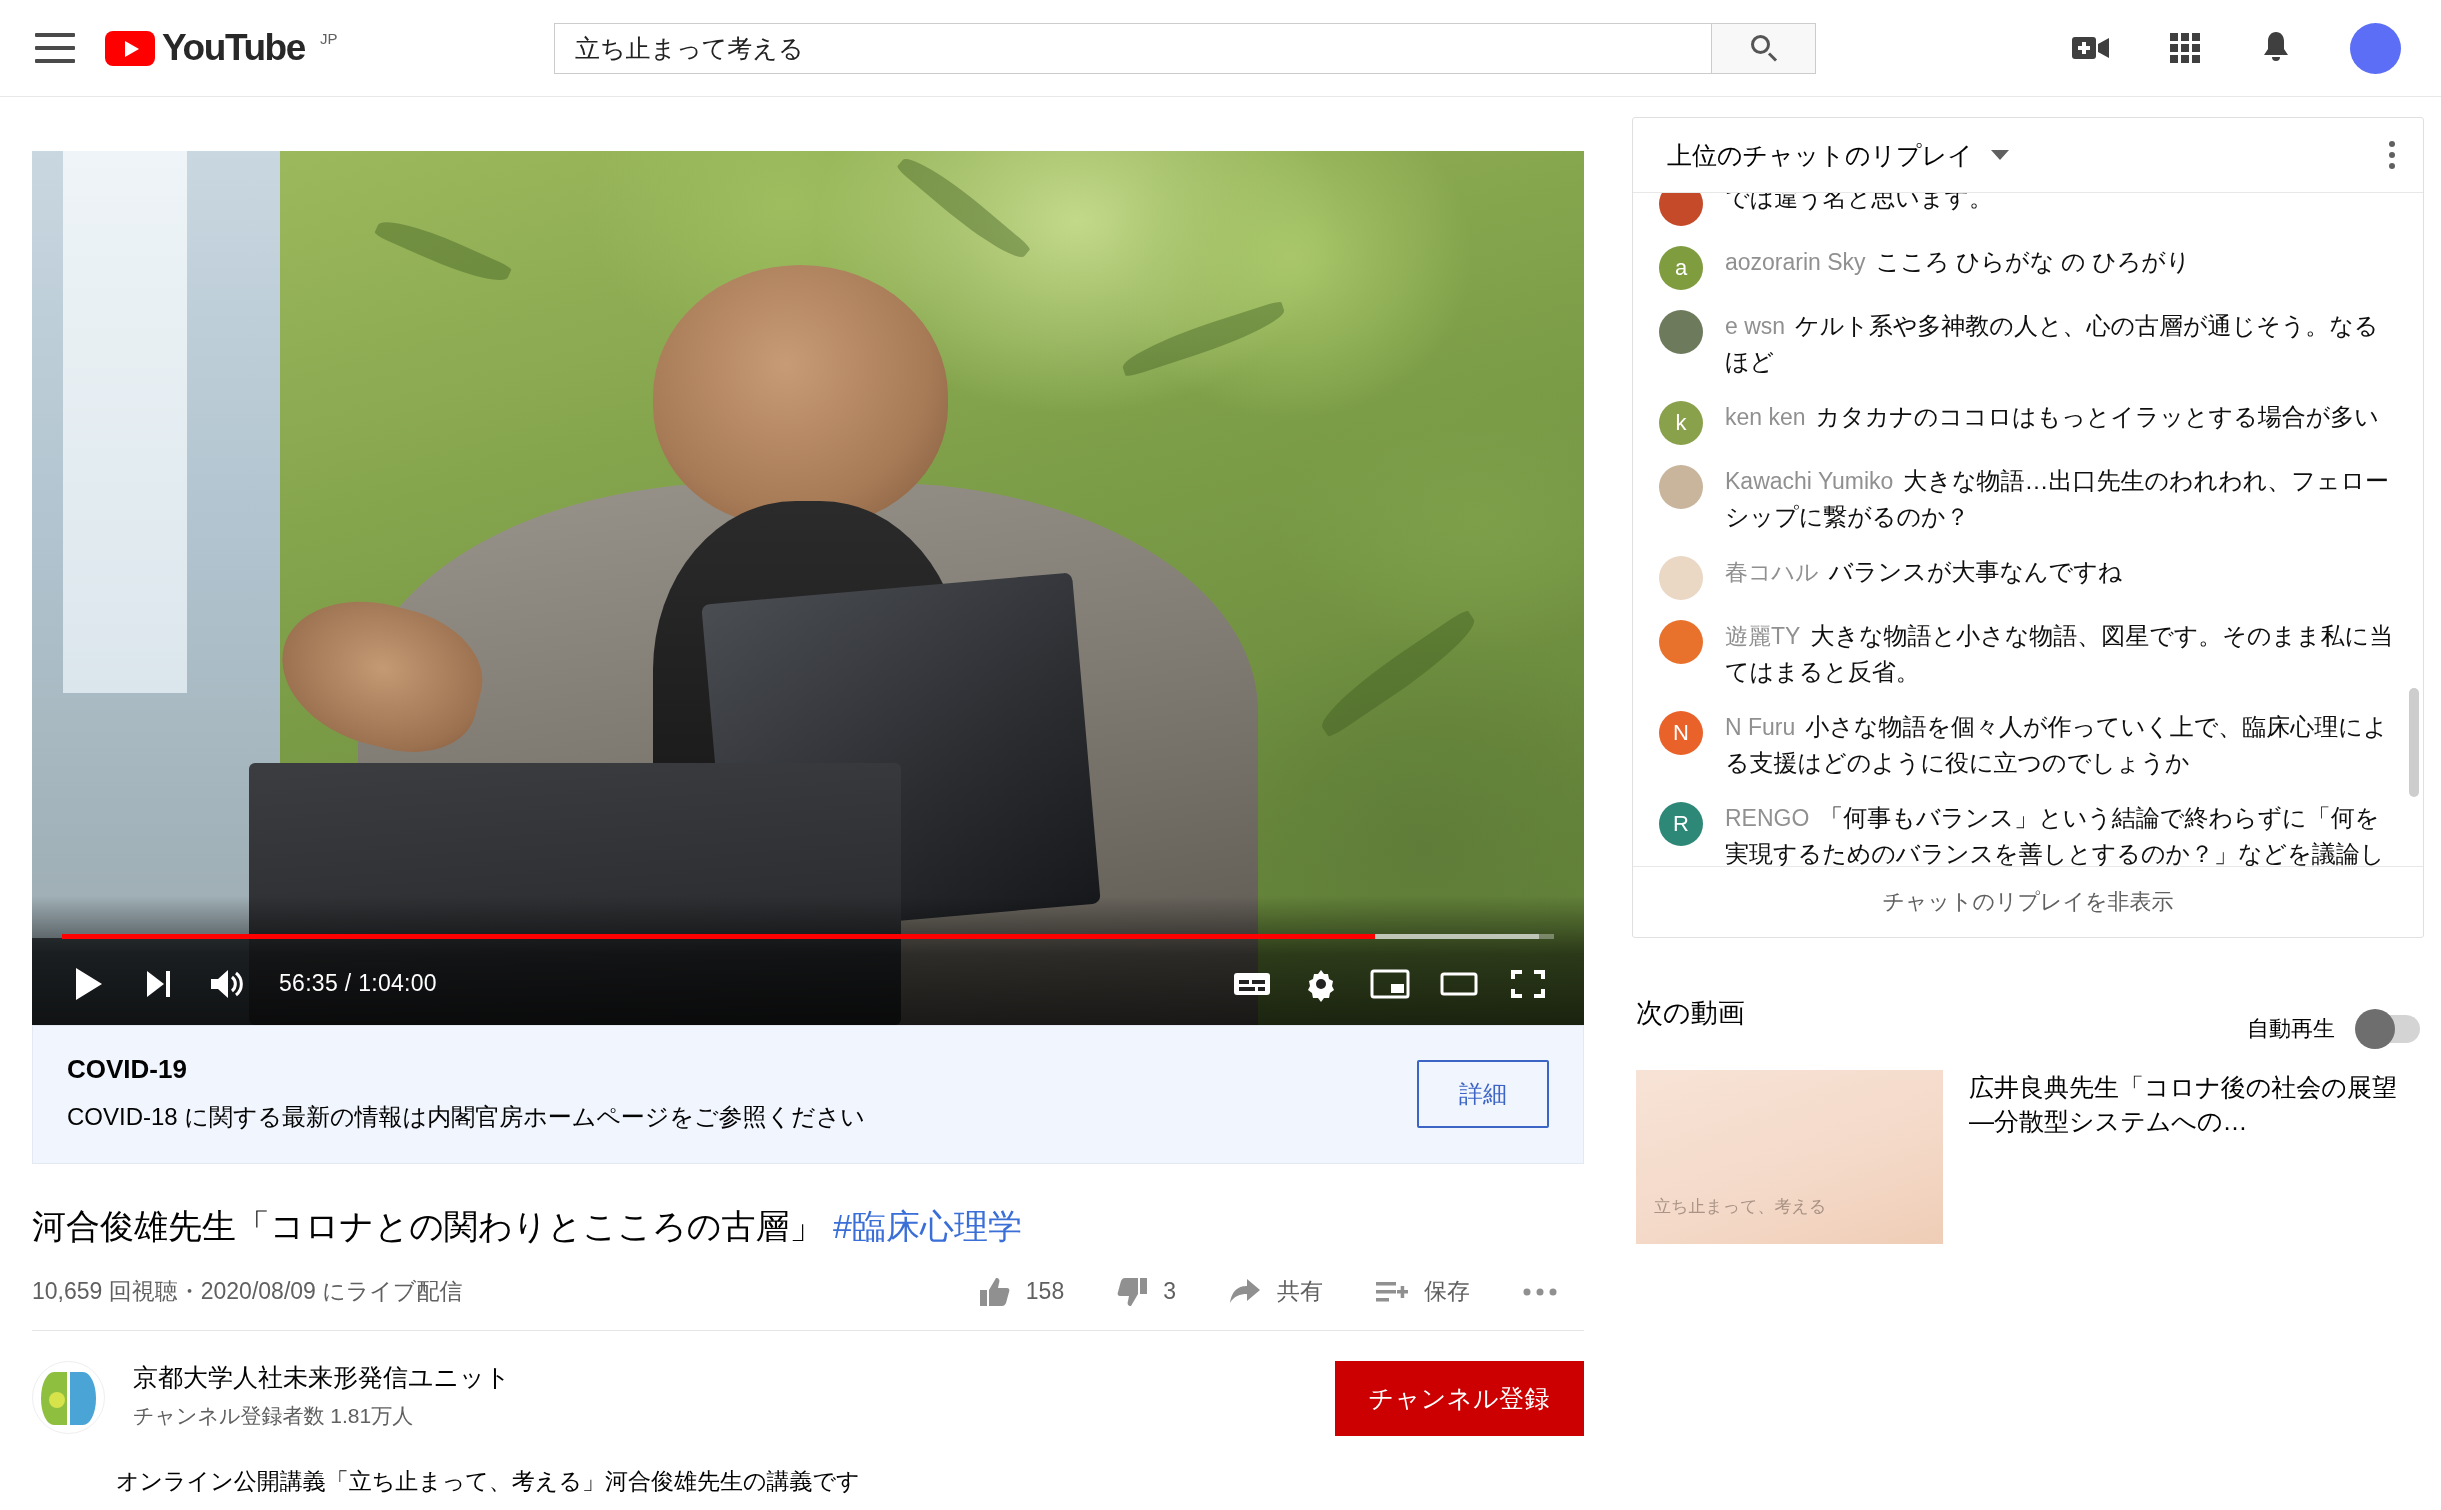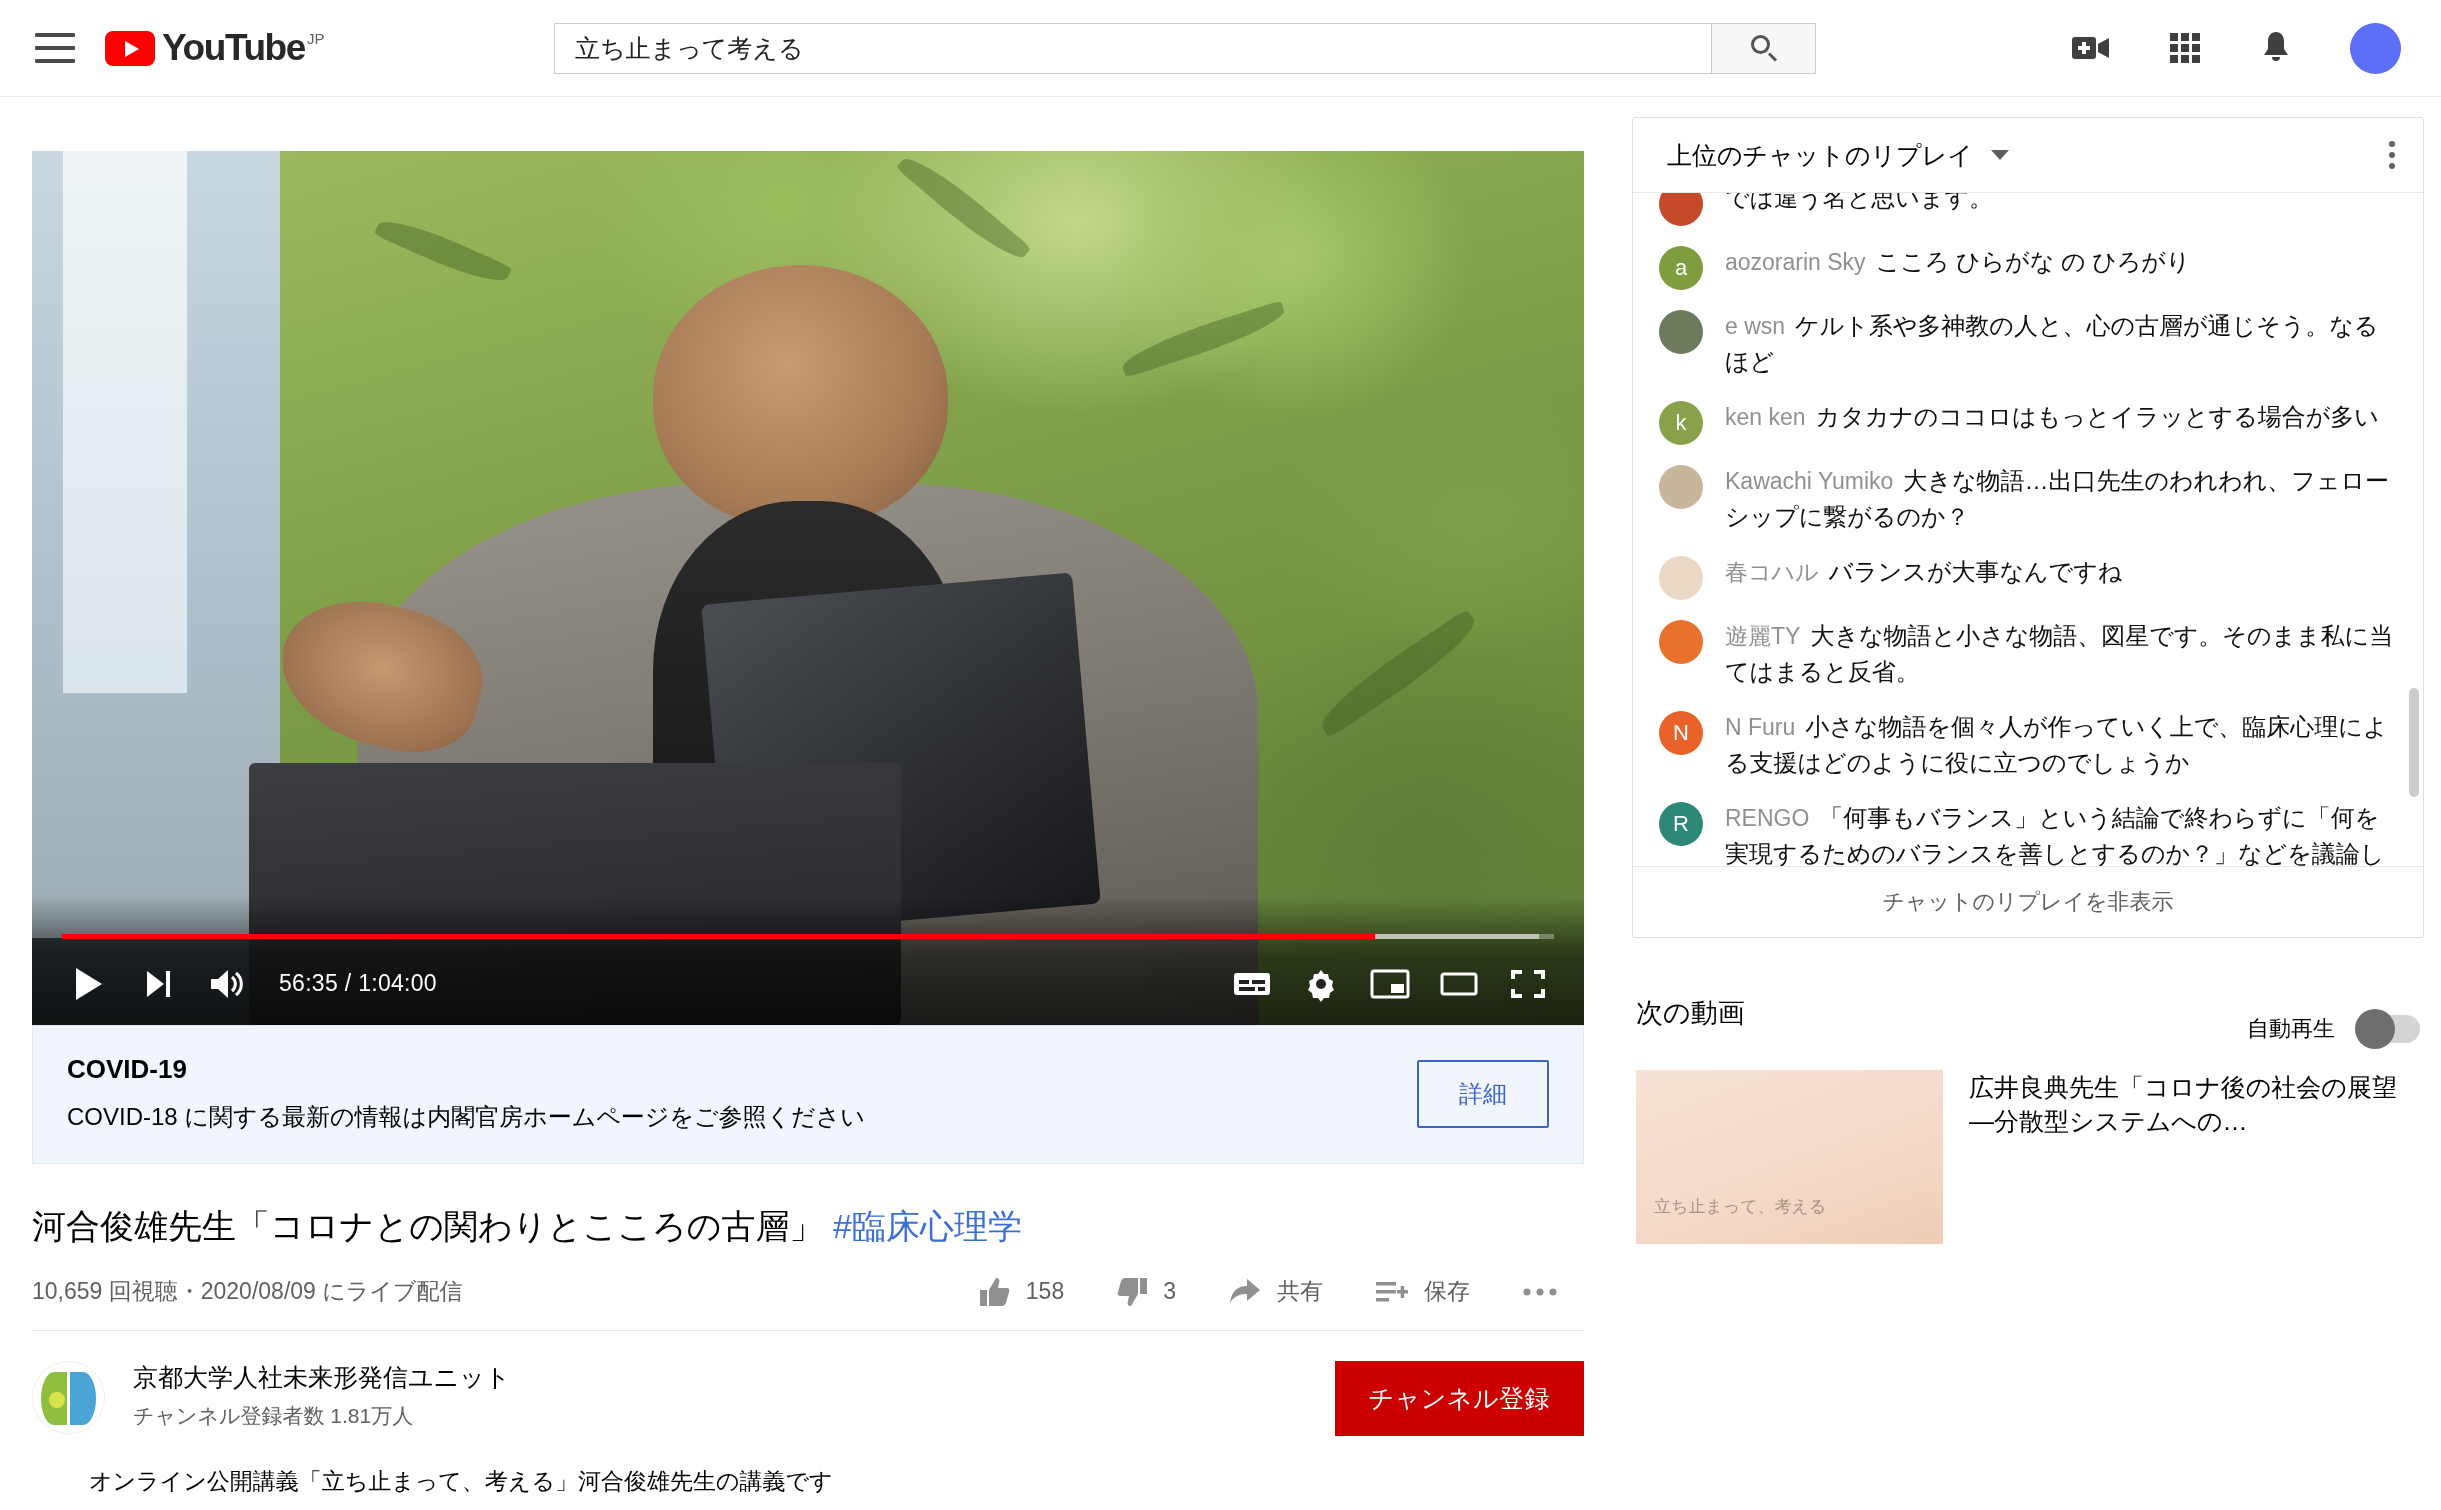--- a/index.html
+++ b/index.html
@@ -36,21 +36,21 @@
     width: 0; height: 0;
     border-left: 14px solid #ffffff;
     border-top: 8px solid transparent;
     border-bottom: 8px solid transparent;
     margin-left: 3px;
   }
   .yt-word {
     font-size: 37px; font-weight: bold; color: #282828;
     letter-spacing: -1.4px; line-height: 40px;
   }
-  .yt-cc { font-size: 15px; color: #606060; margin-left: 2px; margin-top: 2px; font-weight: 500; }
+  .yt-cc { font-size: 15px; color: #606060; margin-left: 15px; margin-top: 2px; font-weight: 500; }
 
   .searchzone {
     display: flex; align-items: center;
     position: absolute; left: 554px;
   }
   .searchbox {
     width: 1158px; height: 51px;
     border: 1px solid #cccccc;
     background: #ffffff;
     display: flex; align-items: center;
@@ -252,21 +252,21 @@
   .chan-info { margin-left: 28px; }
   .chan-name { font-size: 25px; color: #030303; text-align: center; }
   .chan-subs { font-size: 21px; color: #606060; margin-top: 8px; }
   .sub-btn {
     margin-left: auto;
     background: #cc0000; color: #fff; border: none;
     padding: 21px 34px; font-size: 25px;
     font-family: inherit; cursor: pointer; letter-spacing: 0.5px;
   }
   .desc-line {
-    margin-top: 30px; margin-left: 57px;
+    margin-top: 30px; margin-left: 84px;
     font-size: 23px; color: #030303;
     white-space: nowrap; overflow: hidden;
   }
 
   
   .chat {
     width: 792px; border: 1px solid #e0e0e0; border-radius: 3px;
     background: #fff; overflow: hidden;
   }
   .chat-head {

